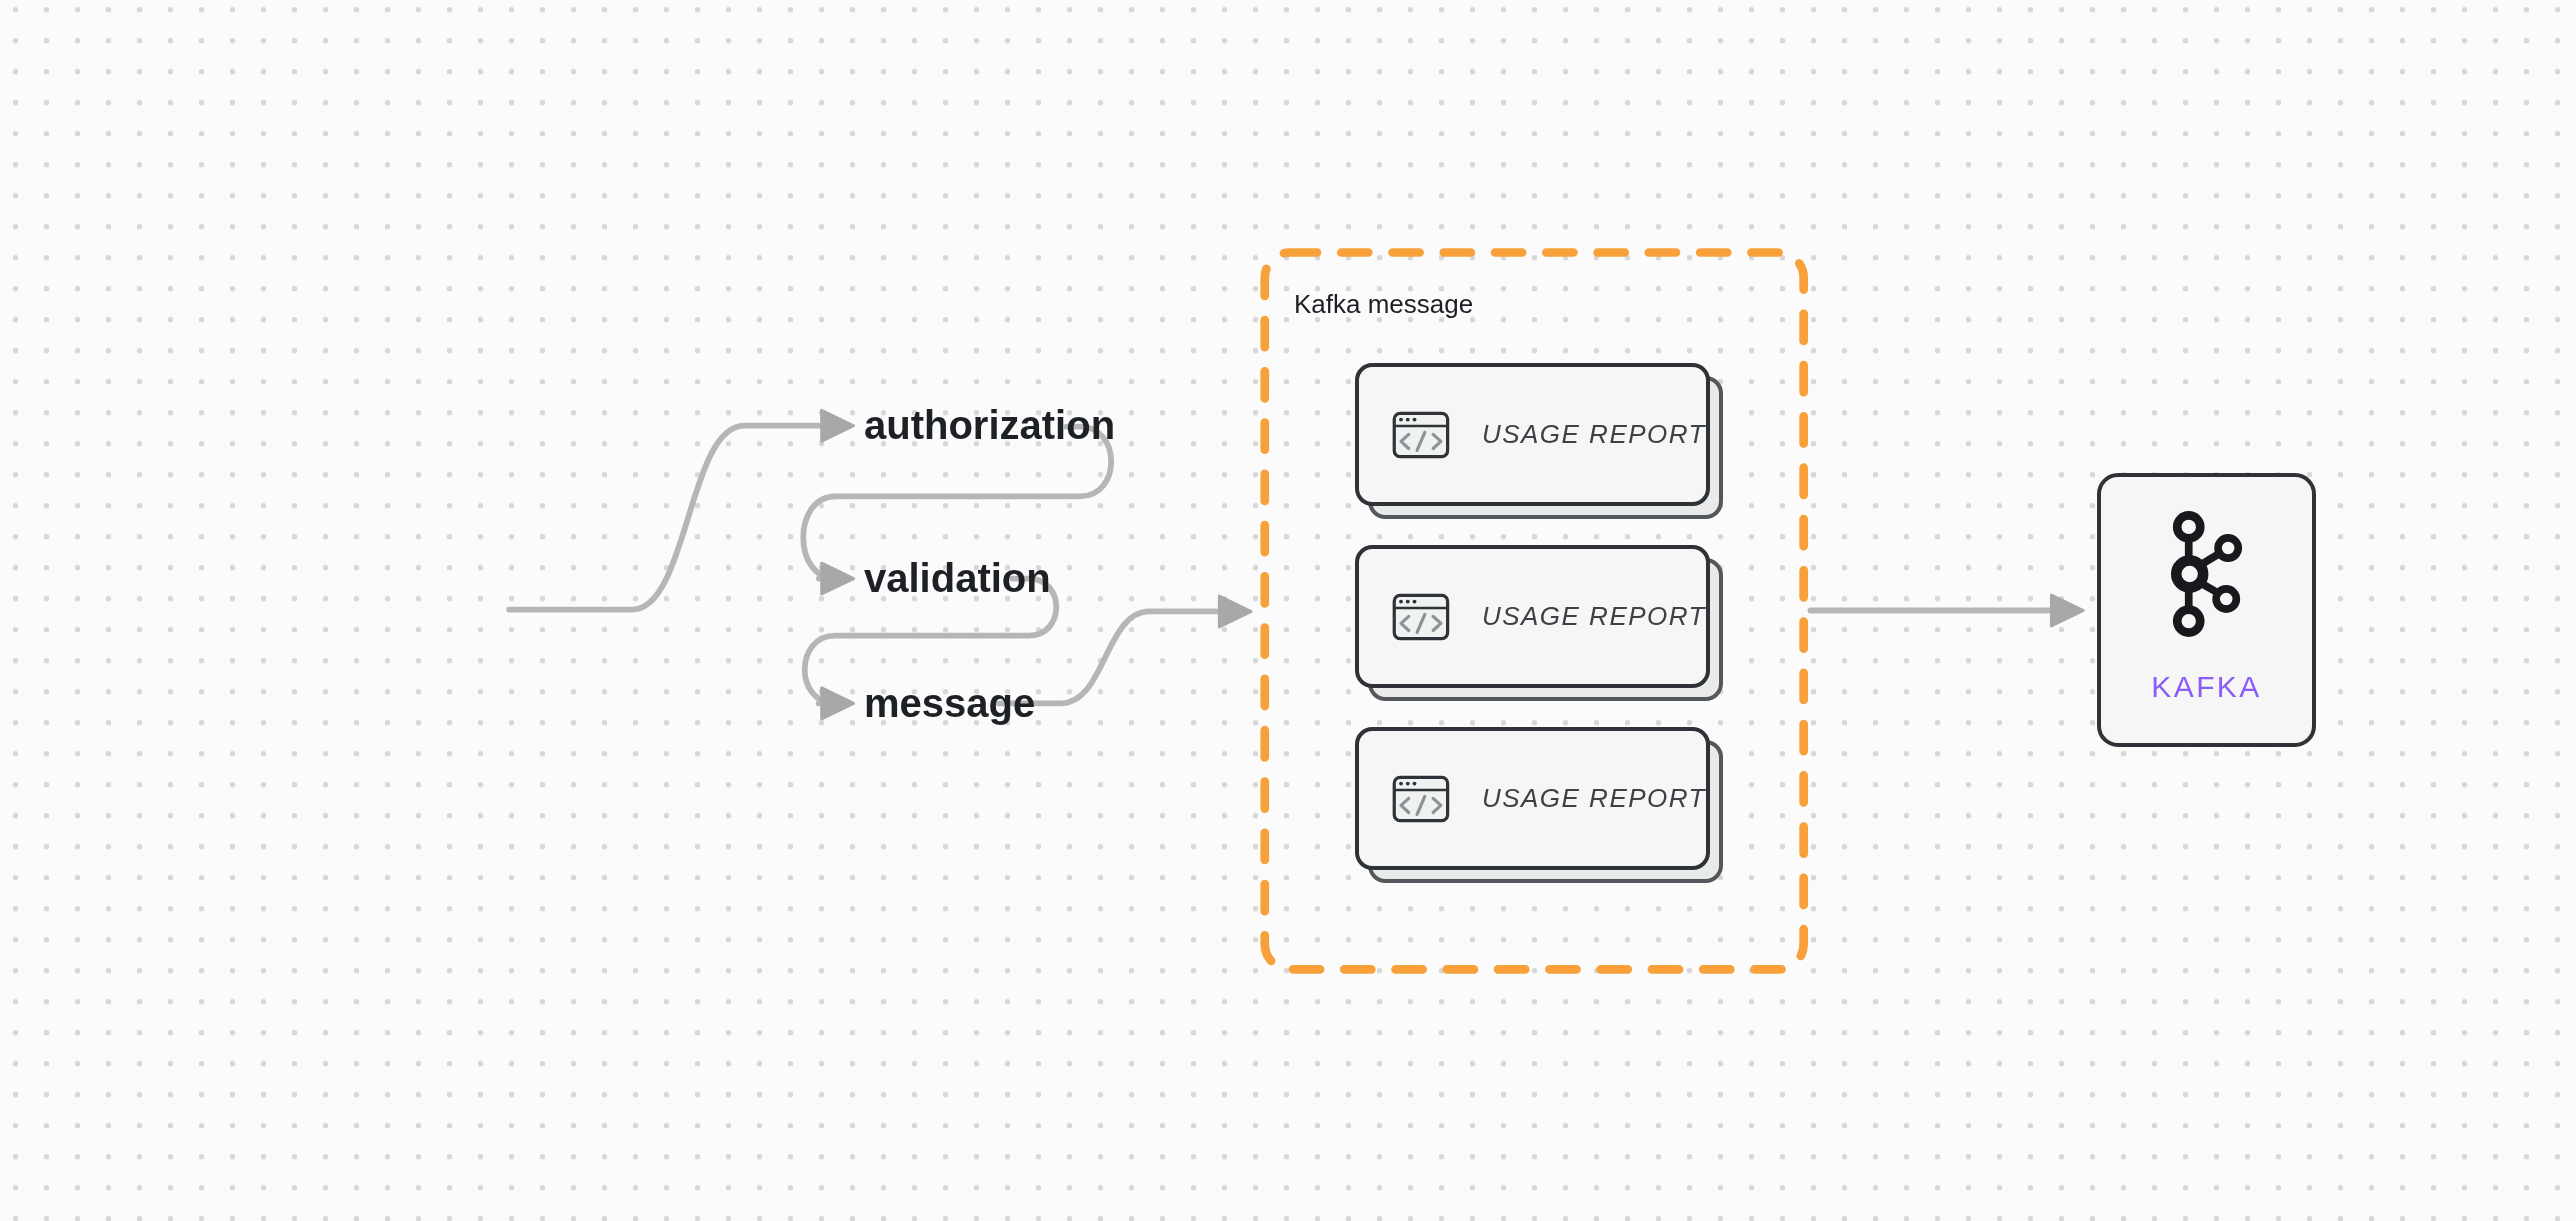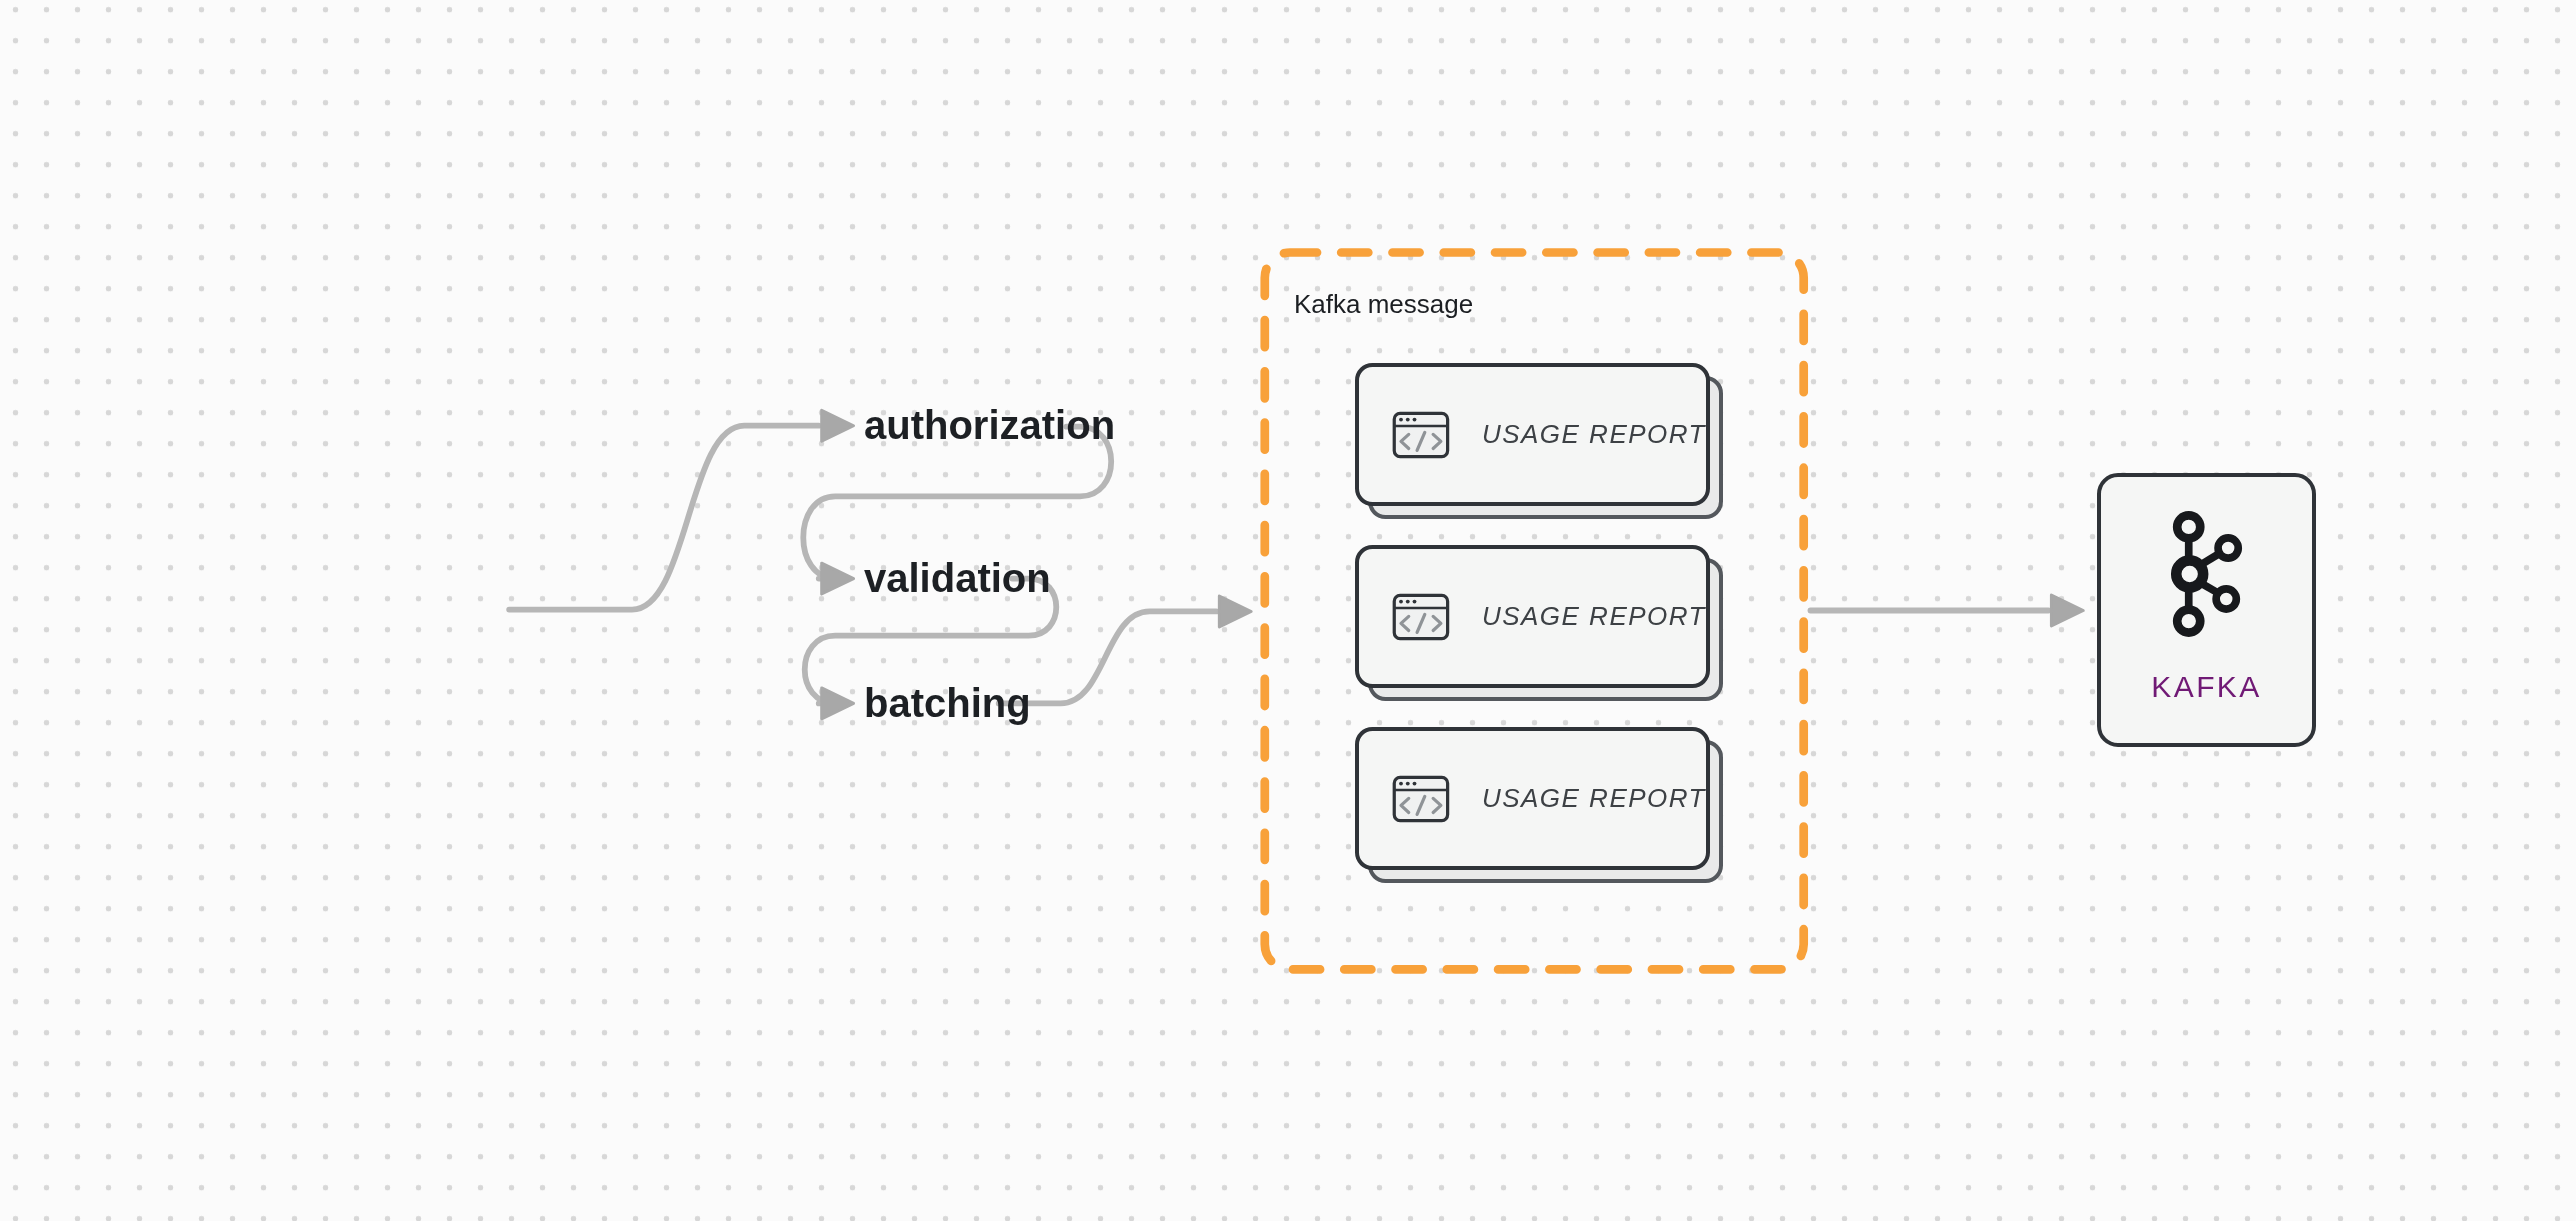--- a/index.html
+++ b/index.html
@@ -28,21 +28,21 @@
   #usage-service-node .node-icon { top:38px; }
   #kafka-node .node-icon { top:33px; }
 
   .node-label { position:absolute; left:0; width:100%; text-align:center; }
   #usage-service-node .node-label {
     top:151px; font-size:24px; line-height:29px; letter-spacing:0.5px;
     color:#4d5156; font-weight:500;
   }
   #kafka-node .node-label {
     top:191px; font-size:30px; line-height:37px; letter-spacing:2.4px;
-    color:#701a75; font-weight:500;
+    color:#8b5cf6; font-weight:500;
   }
 
   .step-label {
     position:absolute; font-size:40px; line-height:37px;
     color:#1d2024; font-weight:700; white-space:nowrap;
   }
   #step-authorization { left:864px; top:407px; }
   #step-validation    { left:864px; top:560px; }
   #step-batching      { left:864px; top:685px; }
 
@@ -91,21 +91,21 @@
       <polygon points="849,711 882,727 849,743"></polygon>
       <polygon points="1260,616 1293,632 1260,648"></polygon>
       <polygon points="2120,615 2153,631 2120,647"></polygon>
     </g>
     <rect x="1307" y="261" width="557" height="741" rx="26" fill="none" stroke="#f8a13a" stroke-width="9" stroke-dasharray="28 25" stroke-linecap="round"></rect>
   </svg>
 
 
   <div class="step-label" id="step-authorization">authorization</div>
   <div class="step-label" id="step-validation">validation</div>
-  <div class="step-label" id="step-batching">batching</div>
+  <div class="step-label" id="step-batching">message</div>
 
   <div class="group-title">Kafka message</div>
 
   <div class="card" id="report-card-1">
     <div class="card-shadow"></div>
     <div class="card-face">
       <svg width="87" height="72" viewBox="0 0 90 74">
         <rect x="3.5" y="3.5" width="83" height="67" rx="9" fill="#f0f1f1" stroke="#2f3338" stroke-width="5"></rect>
         <line x1="4" y1="23" x2="86" y2="23" stroke="#2f3338" stroke-width="4"></line>
         <circle cx="14" cy="13" r="3" fill="#2f3338"></circle>

